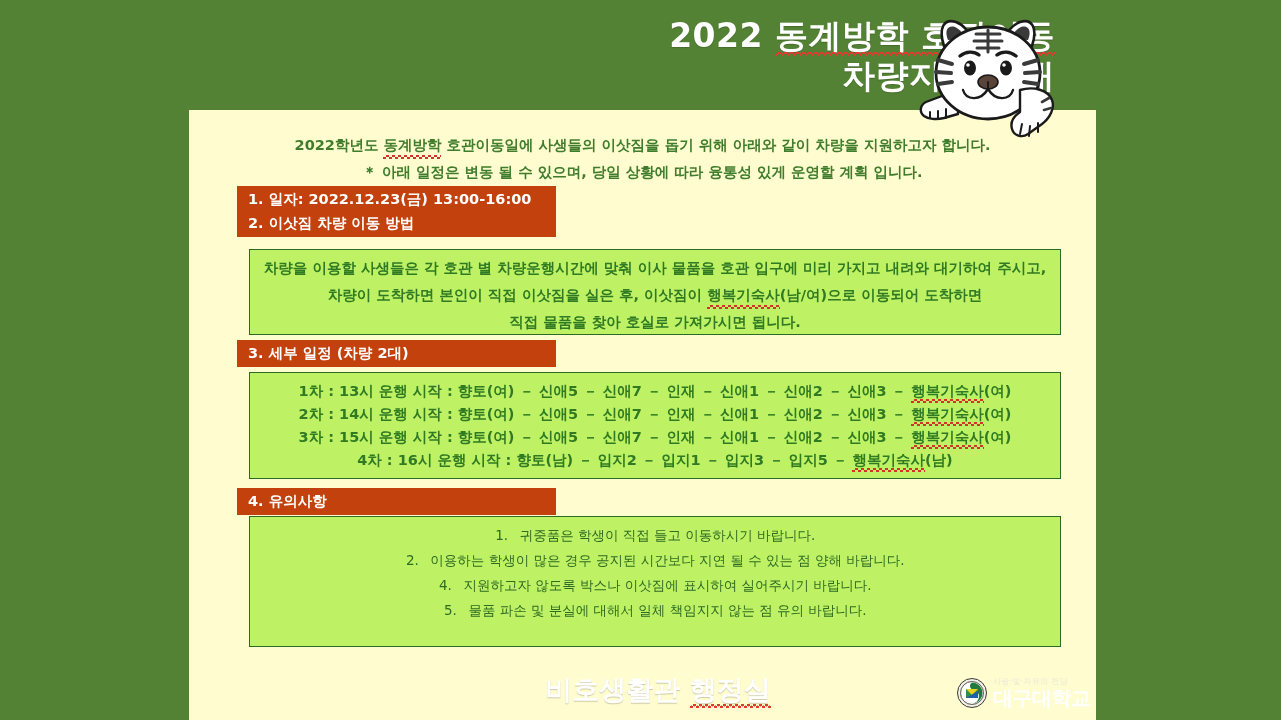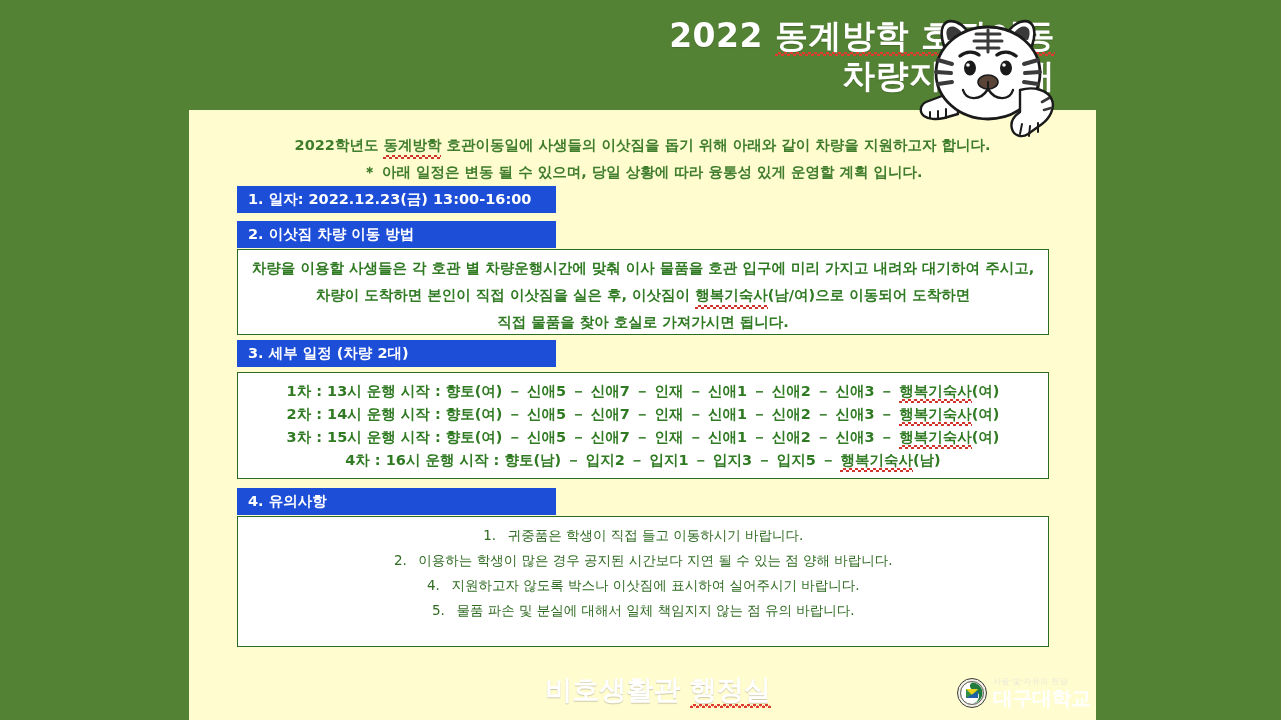--- a/index.html
+++ b/index.html
@@ -89,40 +89,40 @@
     padding-top: 18px;
   }
   .intro-line { display: block; white-space: nowrap; }
 
   
   .sec-head {
     position: absolute;
     left: 48px;
     width: 319px;
     height: 27px;
-    background: #1d4ed8;
+    background: #c2410c;
     color: #ffffff;
     font-size: 14.5px;
     font-weight: bold;
     line-height: 27px;
     padding-left: 11px;
     white-space: nowrap;
   }
   .sec-head.h1 { top: 76px; }
-  .sec-head.h2 { top: 111px; }
+  .sec-head.h2 { top: 100px; }
   .sec-head.h3 { top: 230px; }
   .sec-head.h4 { top: 378px; }
 
   
   .box {
     position: absolute;
-    left: 48px;
+    left: 60px;
     width: 812px;
     border: 1px solid #2c6b21;
-    background: #ffffff;
+    background: #bef264;
   }
   .box-method  { top: 139px; height: 86px; }
   .box-sched   { top: 262px; height: 107px; }
   .box-notes   { top: 406px; height: 131px; }
 
   .method-text {
     text-align: center;
     color: #2f7a22;
     font-size: 14.5px;
     font-weight: bold;

